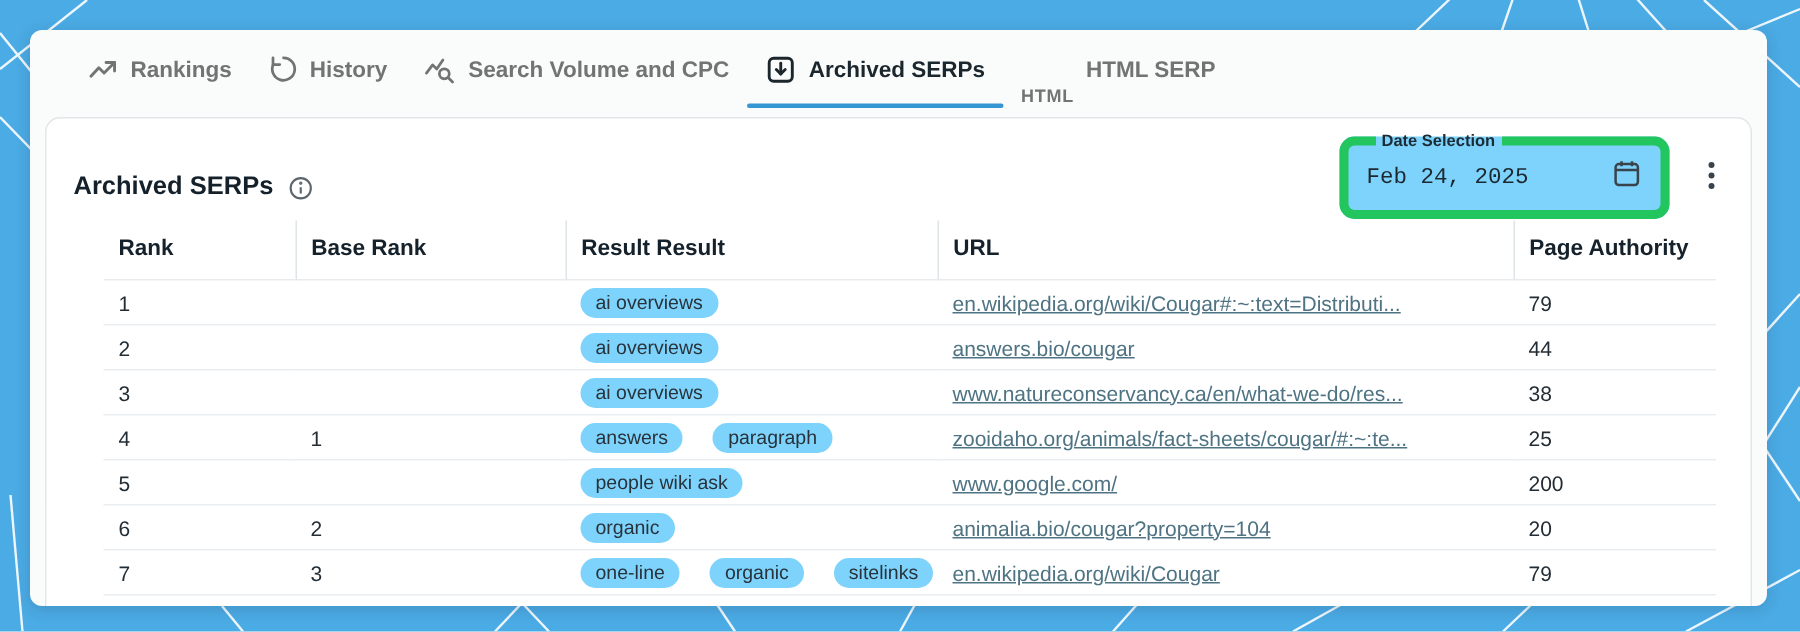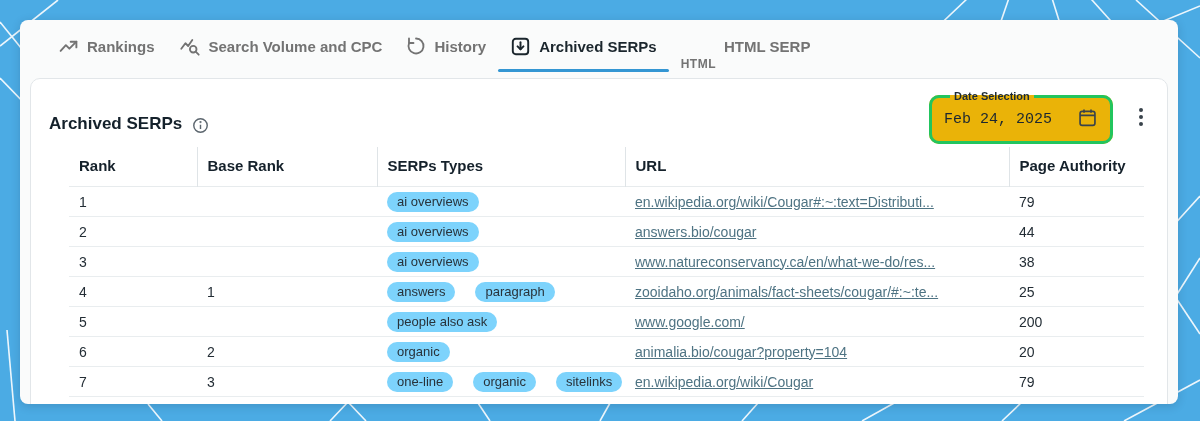--- a/index.html
+++ b/index.html
@@ -43,22 +43,22 @@
   .card-head {
     display:flex; justify-content:space-between; align-items:center;
     padding:10px 20px 0 18px; height:66px;
   }
   .title-wrap { display:flex; align-items:center; gap:10px; padding-top:14px; }
   .card-title { font-size:17px; font-weight:700; color:#14212b; }
   .info-btn { background:none; border:none; cursor:pointer; display:flex; padding:0; margin-top:2px; }
 
   .controls { display:flex; align-items:center; gap:22px; }
   .date-field {
-    width:184px; border:3px solid #22c55e; border-radius:10px;
-    padding:5px 12px 9px 12px; cursor:pointer; background:#eab308;
+    width:220px; border:6px solid #22c55e; border-radius:10px;
+    padding:5px 12px 9px 12px; cursor:pointer; background:#7dd3fc;
   }
   .date-field legend {
     font-size:11px; font-weight:700; color:#1d2b36; padding:0 4px; margin-left:6px;
   }
   .date-row { display:flex; justify-content:space-between; align-items:center; }
   .date-value { font-size:15px; color:#1c2730;font-family:Liberation Mono, monospace; }
   .kebab { background:none; border:none; cursor:pointer; display:flex; flex-direction:column; gap:3px; padding:4px; }
   .kebab i { width:4px; height:4px; border-radius:50%; background:#39434b; display:block; }
 
   
@@ -116,36 +116,36 @@
         <span style="display: flex;">
           <svg width="21" height="21" viewBox="0 0 24 24" fill="none" stroke="currentColor" stroke-width="2.2" stroke-linecap="round" stroke-linejoin="round">
             <polyline points="3 17 9 10.5 13 14.5 21 6.5"></polyline>
             <polyline points="14.5 6.5 21 6.5 21 13"></polyline>
           </svg>
         </span>
         <span>Rankings</span>
       </button>
       <button class="tab">
         <span style="display: flex;">
+          <svg width="20" height="20" viewBox="0 0 24 24" fill="none" stroke="currentColor" stroke-width="2.2" stroke-linecap="round" stroke-linejoin="round">
+            <path d="M12 3a9 9 0 1 1-8.2 5.3"></path>
+            <polyline points="3.6 3 3.6 8.4 9 8.4"></polyline>
+          </svg>
+        </span>
+        <span>History</span>
+      </button>
+      <button class="tab">
+        <span style="display: flex;">
           <svg width="22" height="22" viewBox="0 0 24 24" fill="none" stroke="currentColor" stroke-width="2" stroke-linecap="round" stroke-linejoin="round">
             <polyline points="2.5 15 7 9 10 12 14.5 5.5"></polyline>
             <circle cx="15.5" cy="15.5" r="3.6"></circle>
             <line x1="18.2" y1="18.2" x2="21.5" y2="21.5"></line>
           </svg>
         </span>
         <span>Search Volume and CPC</span>
-      </button>
-      <button class="tab">
-        <span style="display: flex;">
-          <svg width="20" height="20" viewBox="0 0 24 24" fill="none" stroke="currentColor" stroke-width="2.2" stroke-linecap="round" stroke-linejoin="round">
-            <path d="M12 3a9 9 0 1 1-8.2 5.3"></path>
-            <polyline points="3.6 3 3.6 8.4 9 8.4"></polyline>
-          </svg>
-        </span>
-        <span>History</span>
       </button>
       <button class="tab active">
         <span style="display: flex;">
           <svg width="21" height="21" viewBox="0 0 24 24" fill="none" stroke="currentColor" stroke-width="2.2" stroke-linecap="round" stroke-linejoin="round">
             <rect x="3.2" y="3.2" width="17.6" height="17.6" rx="3.4"></rect>
             <line x1="12" y1="7" x2="12" y2="15.2"></line>
             <polyline points="8.6 11.8 12 15.2 15.4 11.8"></polyline>
           </svg>
         </span>
         <span>Archived SERPs</span>
@@ -199,21 +199,21 @@
           <col style="width:128px">
             <col style="width:180px">
             <col style="width:248px">
           <col style="width:384px">
             <col>
         </colgroup>
         <thead>
             <tr id="thead-row">
               <th>Rank</th>
               <th>Base Rank</th>
-              <th>SERPs Types</th>
+              <th>Result Result</th>
               <th>URL</th>
               <th>Page Authority</th>
             </tr>
           </thead>
         <tbody id="tbody">
             <tr>
               <td>1</td>
               <td></td>
               <td><span class="pill">ai overviews</span></td>
               <td><a href="#">en.wikipedia.org/wiki/Cougar#:~:text=Distributi...</a></td>
@@ -236,21 +236,21 @@
             <tr>
               <td>4</td>
               <td>1</td>
               <td><span class="pill">answers</span><span class="pill">paragraph</span></td>
               <td><a href="#">zooidaho.org/animals/fact-sheets/cougar/#:~:te...</a></td>
               <td>25</td>
             </tr>
             <tr>
               <td>5</td>
               <td></td>
-              <td><span class="pill">people also ask</span></td>
+              <td><span class="pill">people wiki ask</span></td>
               <td><a href="#">www.google.com/</a></td>
               <td>200</td>
             </tr>
             <tr>
               <td>6</td>
               <td>2</td>
               <td><span class="pill">organic</span></td>
               <td><a href="#">animalia.bio/cougar?property=104</a></td>
               <td>20</td>
             </tr>

